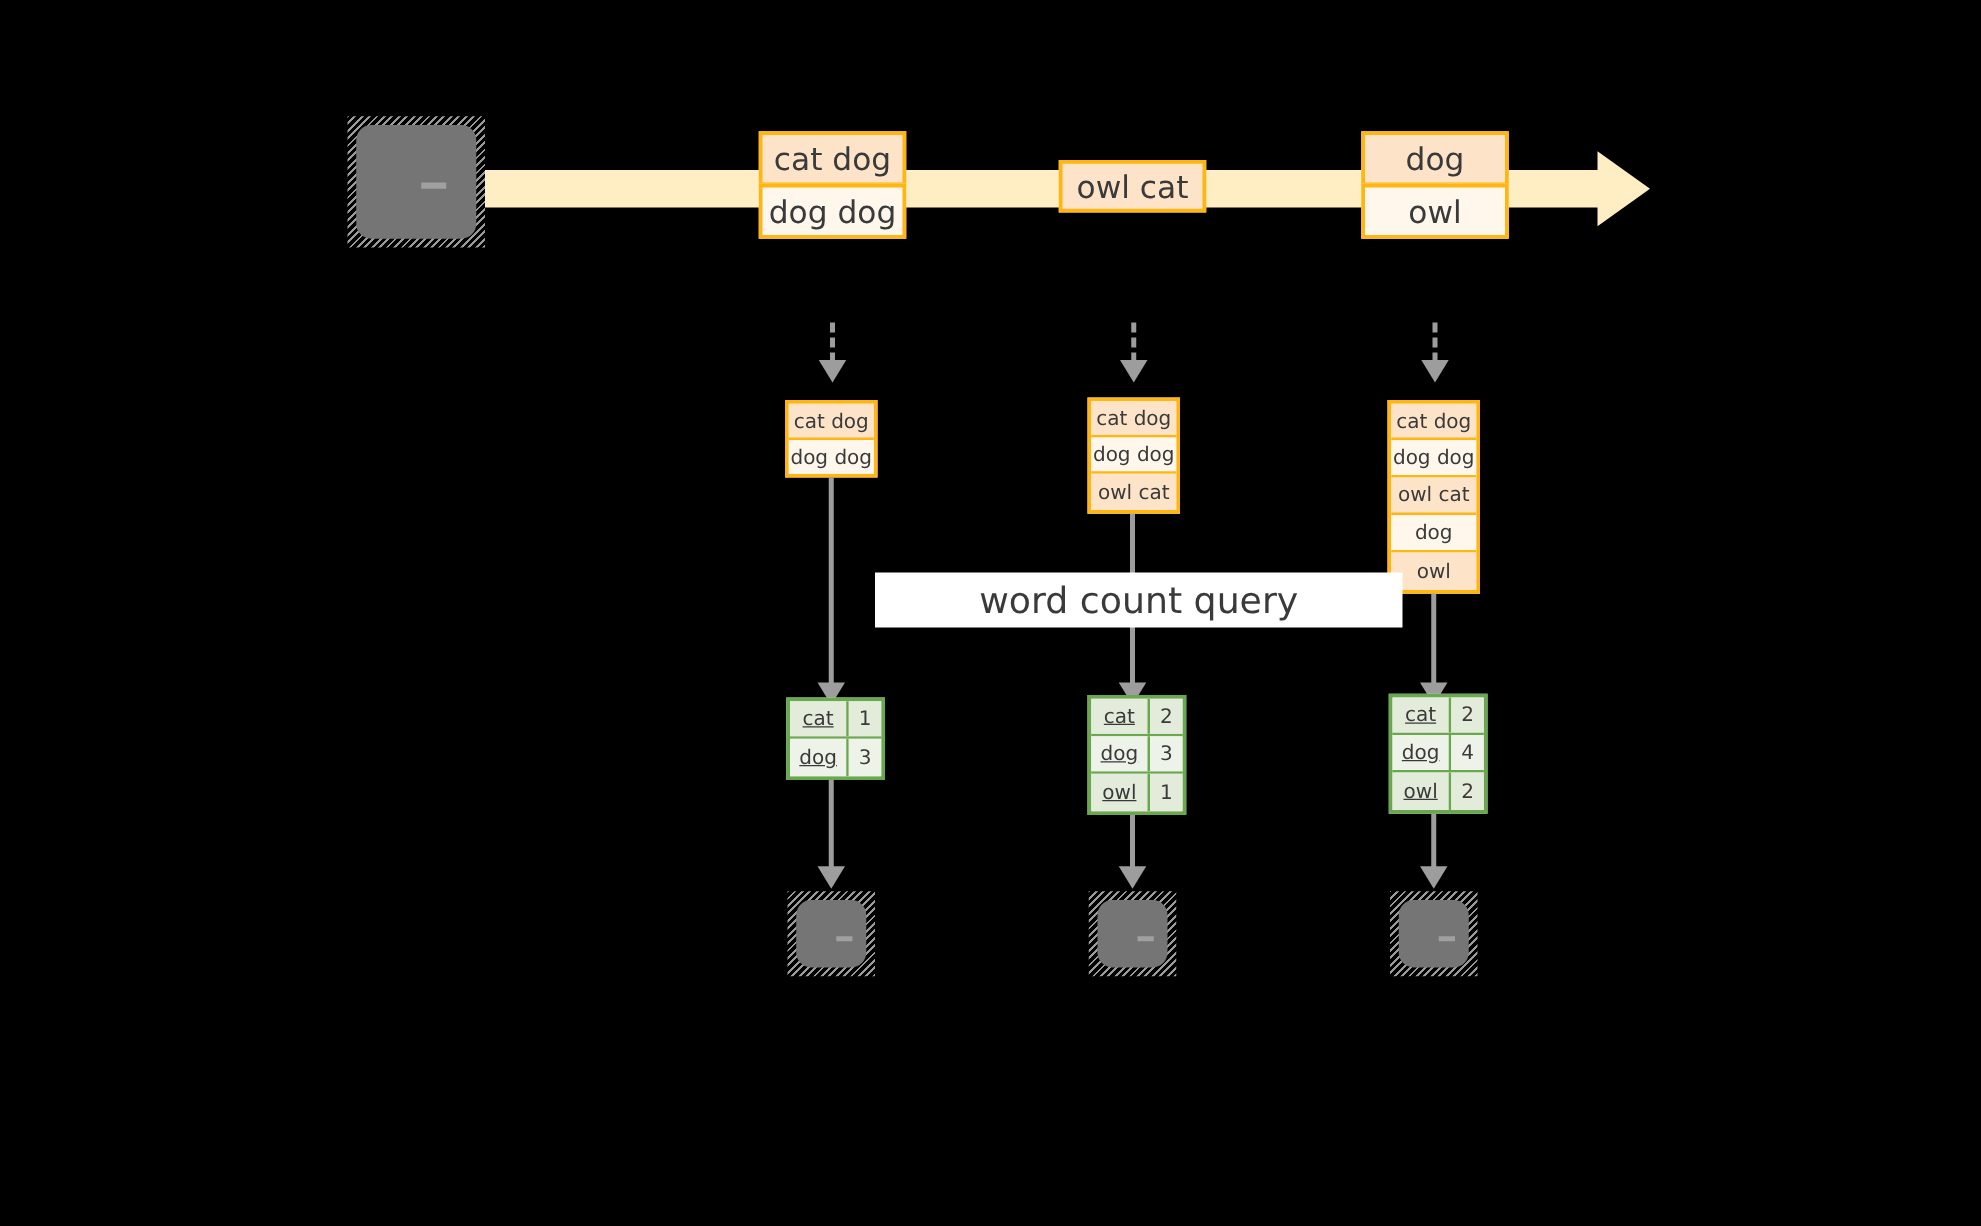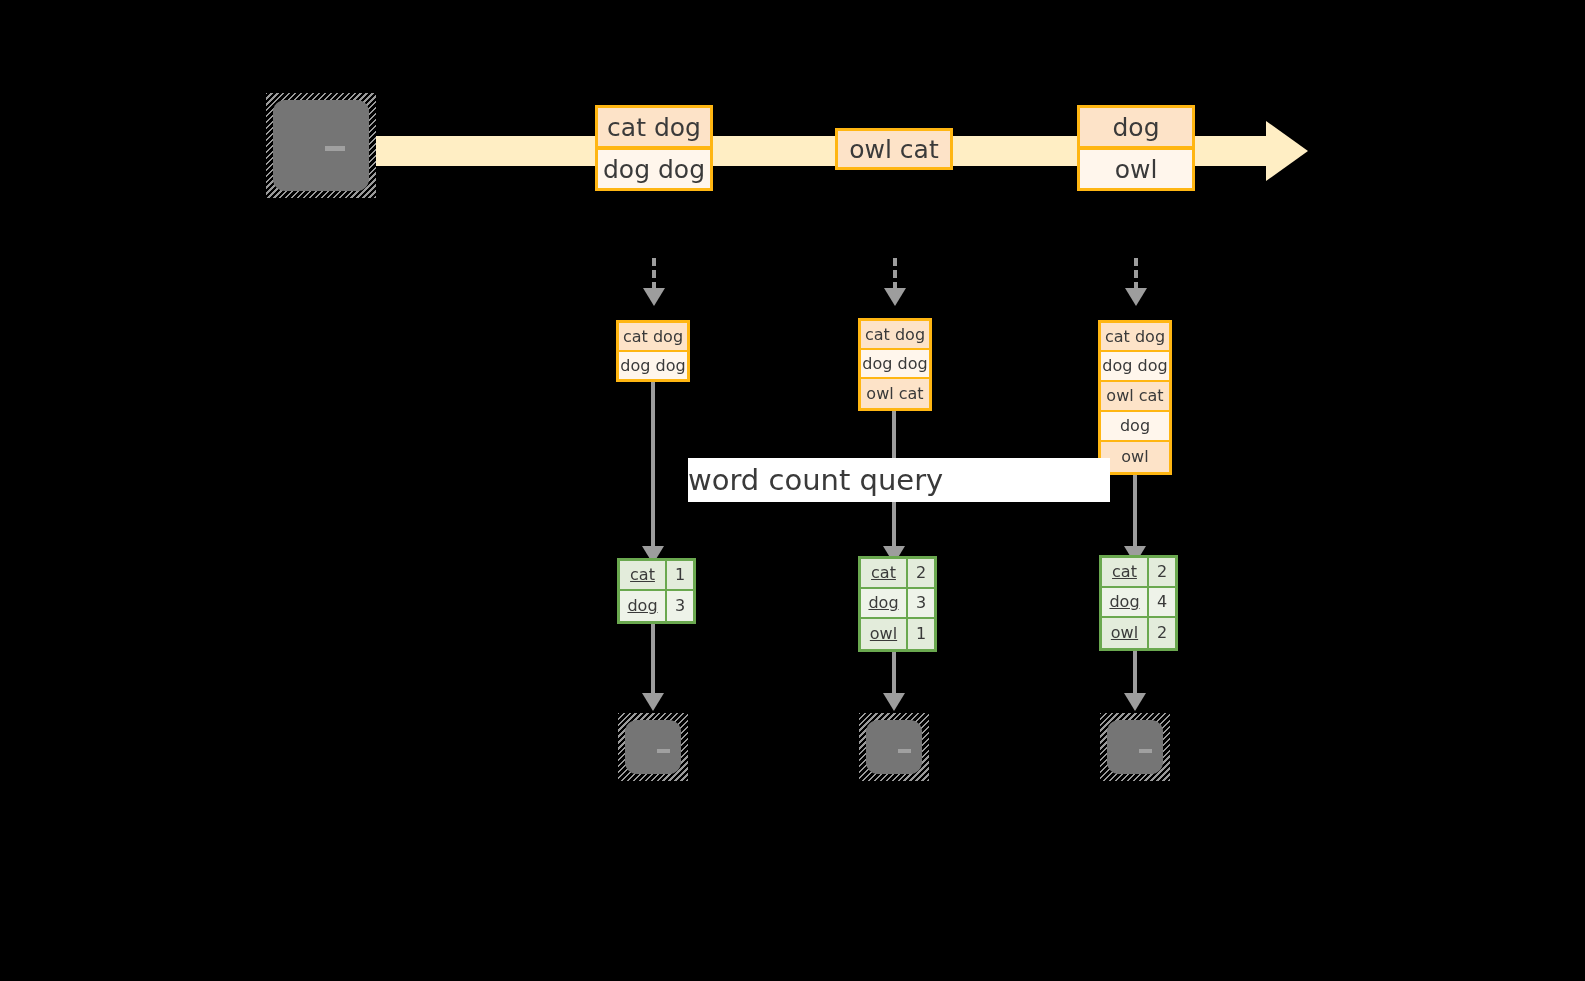--- a/index.html
+++ b/index.html
@@ -11,21 +11,21 @@
   body {
     width: 1585px;
     height: 981px;
     position: relative;
     overflow: hidden;
     font-family: "DejaVu Sans", "Liberation Sans", sans-serif;
     color: #3a3a3a;
   }
   #canvas {
     position: absolute;
-    left: 0; top: 0;
+    left: 12px; top: 0;
     width: 1408px;
     height: 981px;
   }
 
   
   .stream-arrow-shaft {
     position: absolute;
     left: 368px;
     top: 136px;
     width: 900px;
@@ -160,20 +160,21 @@
     border-right: 11px solid transparent;
     border-top: 18px solid #9d9d9d;
   }
 
   
   .banner {
     position: absolute;
     background: #ffffff;
     display: flex;
     align-items: center;
+    justify-content: center;
     color: #3a3a3a;
   }
 </style>
 </head>
 <body>
 
 <div id="canvas">
 
   <div class="stream-arrow-shaft"></div>
   <div class="stream-arrow-head"></div>

